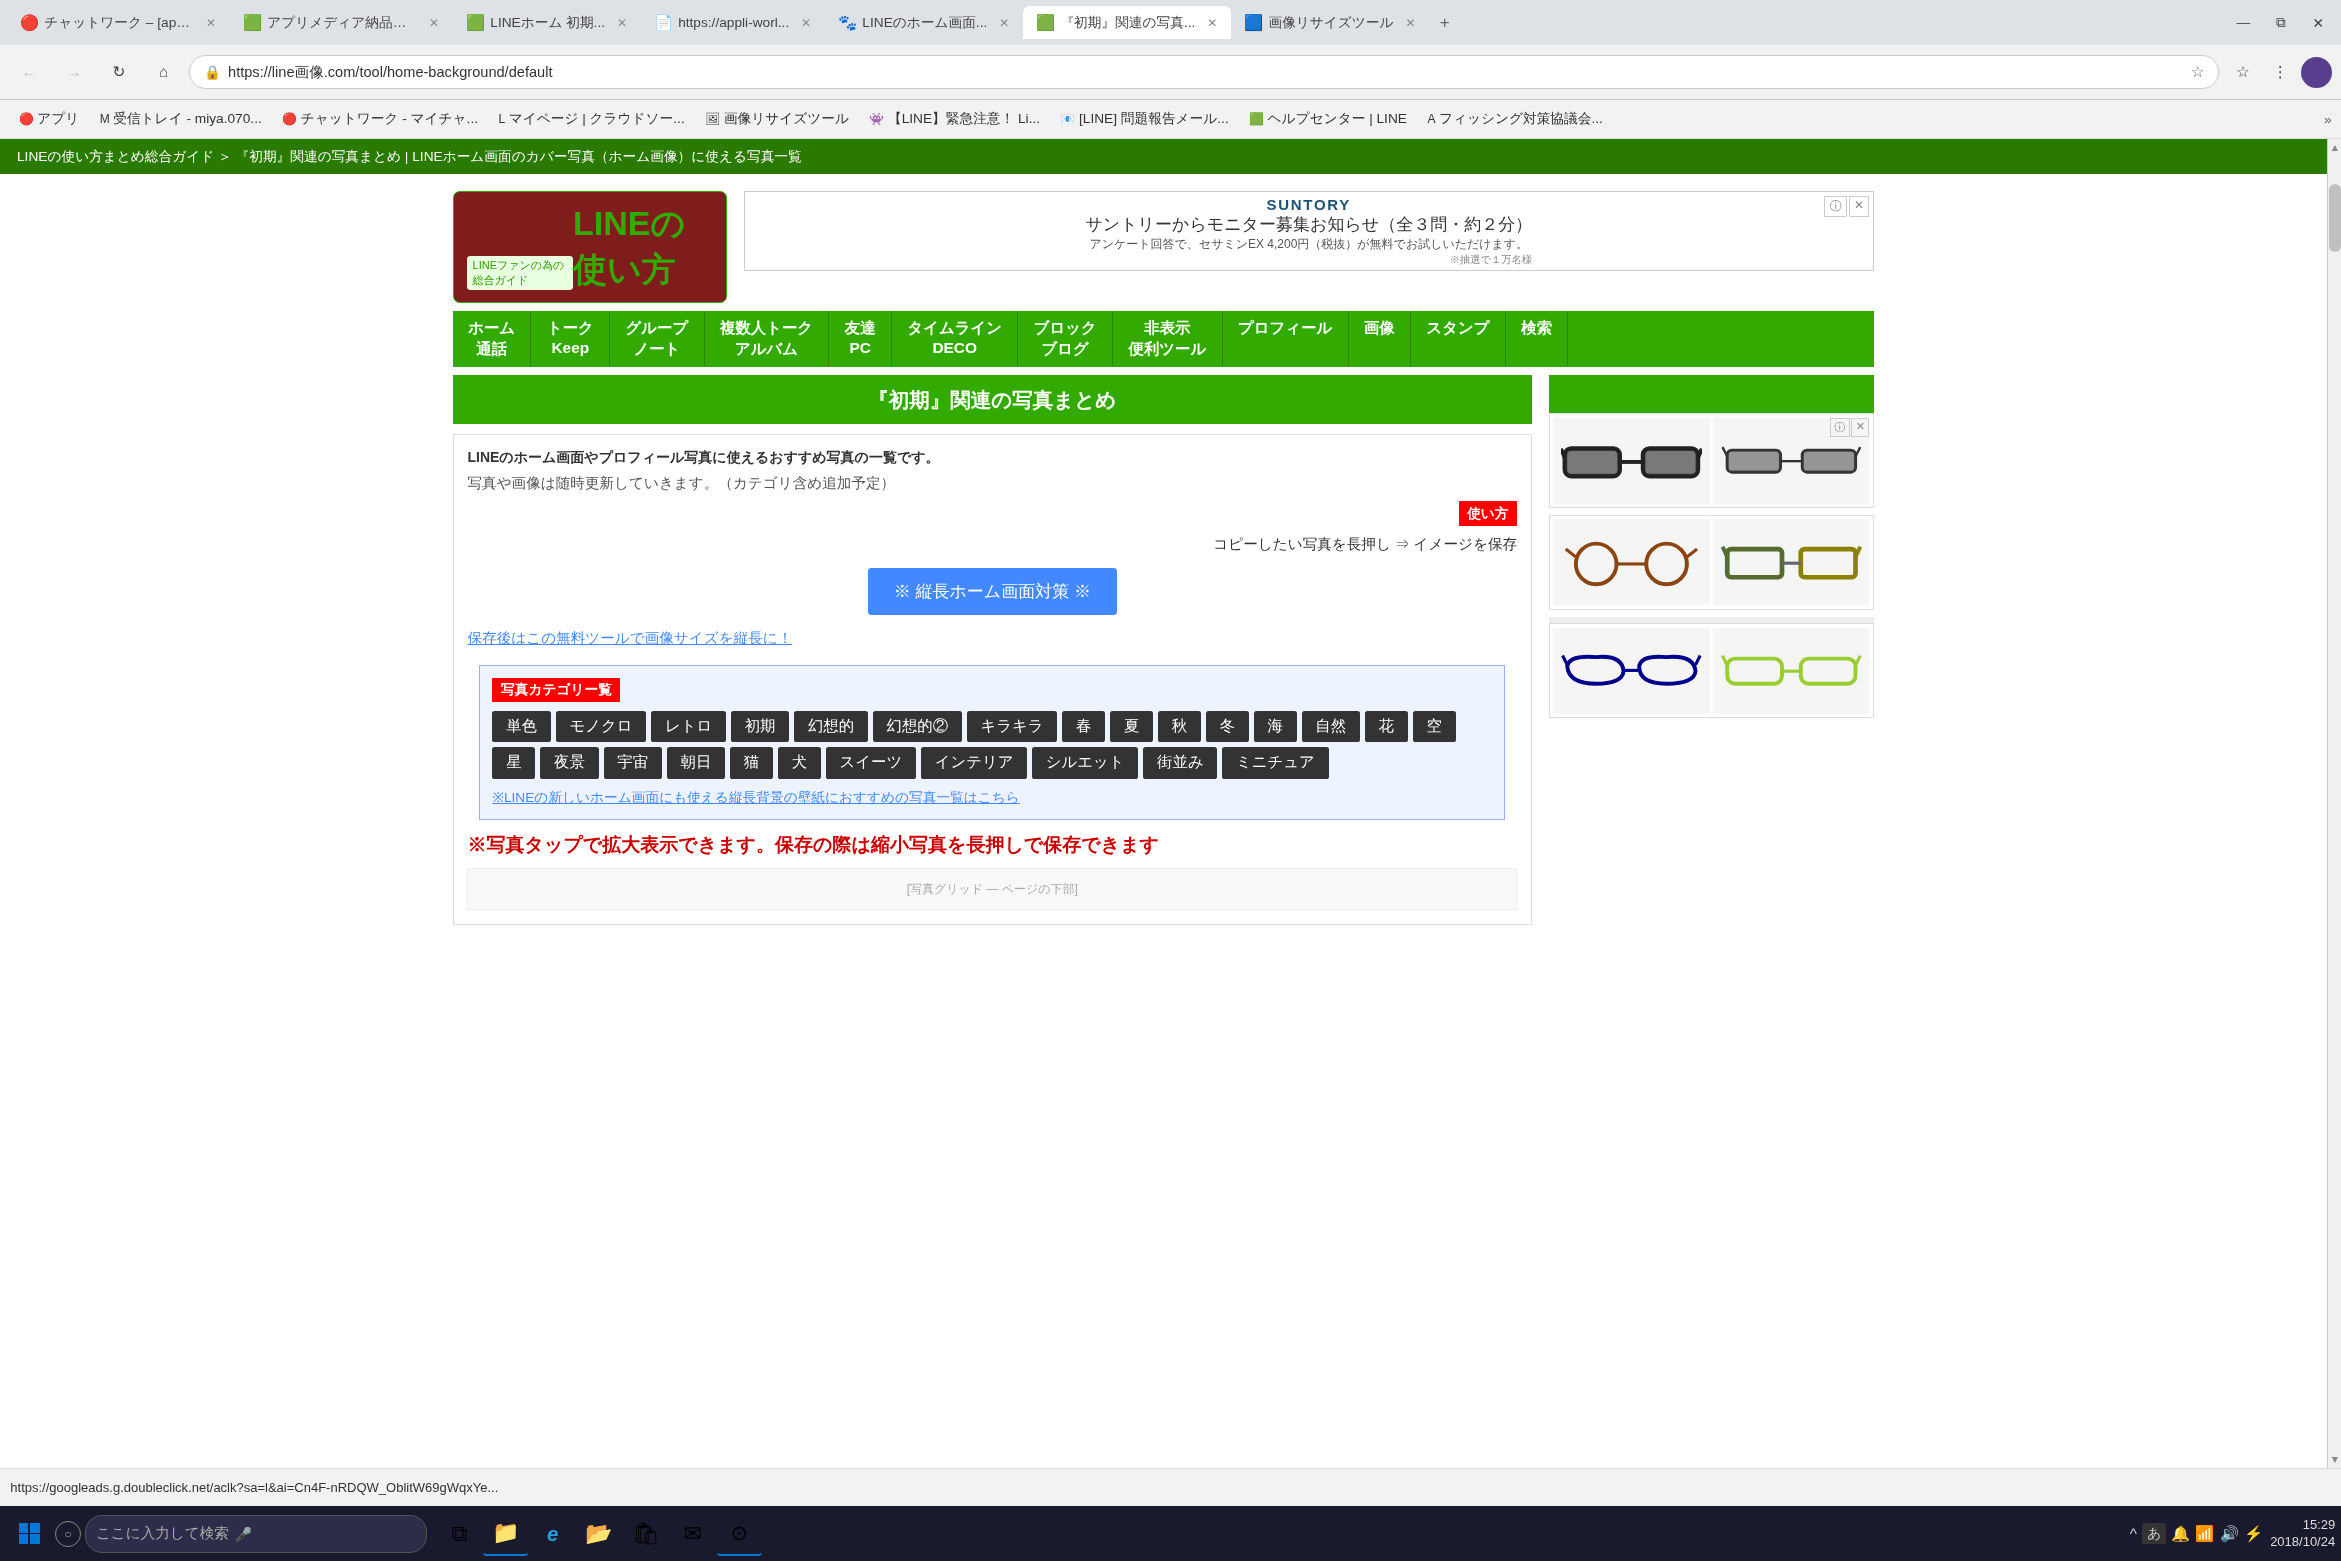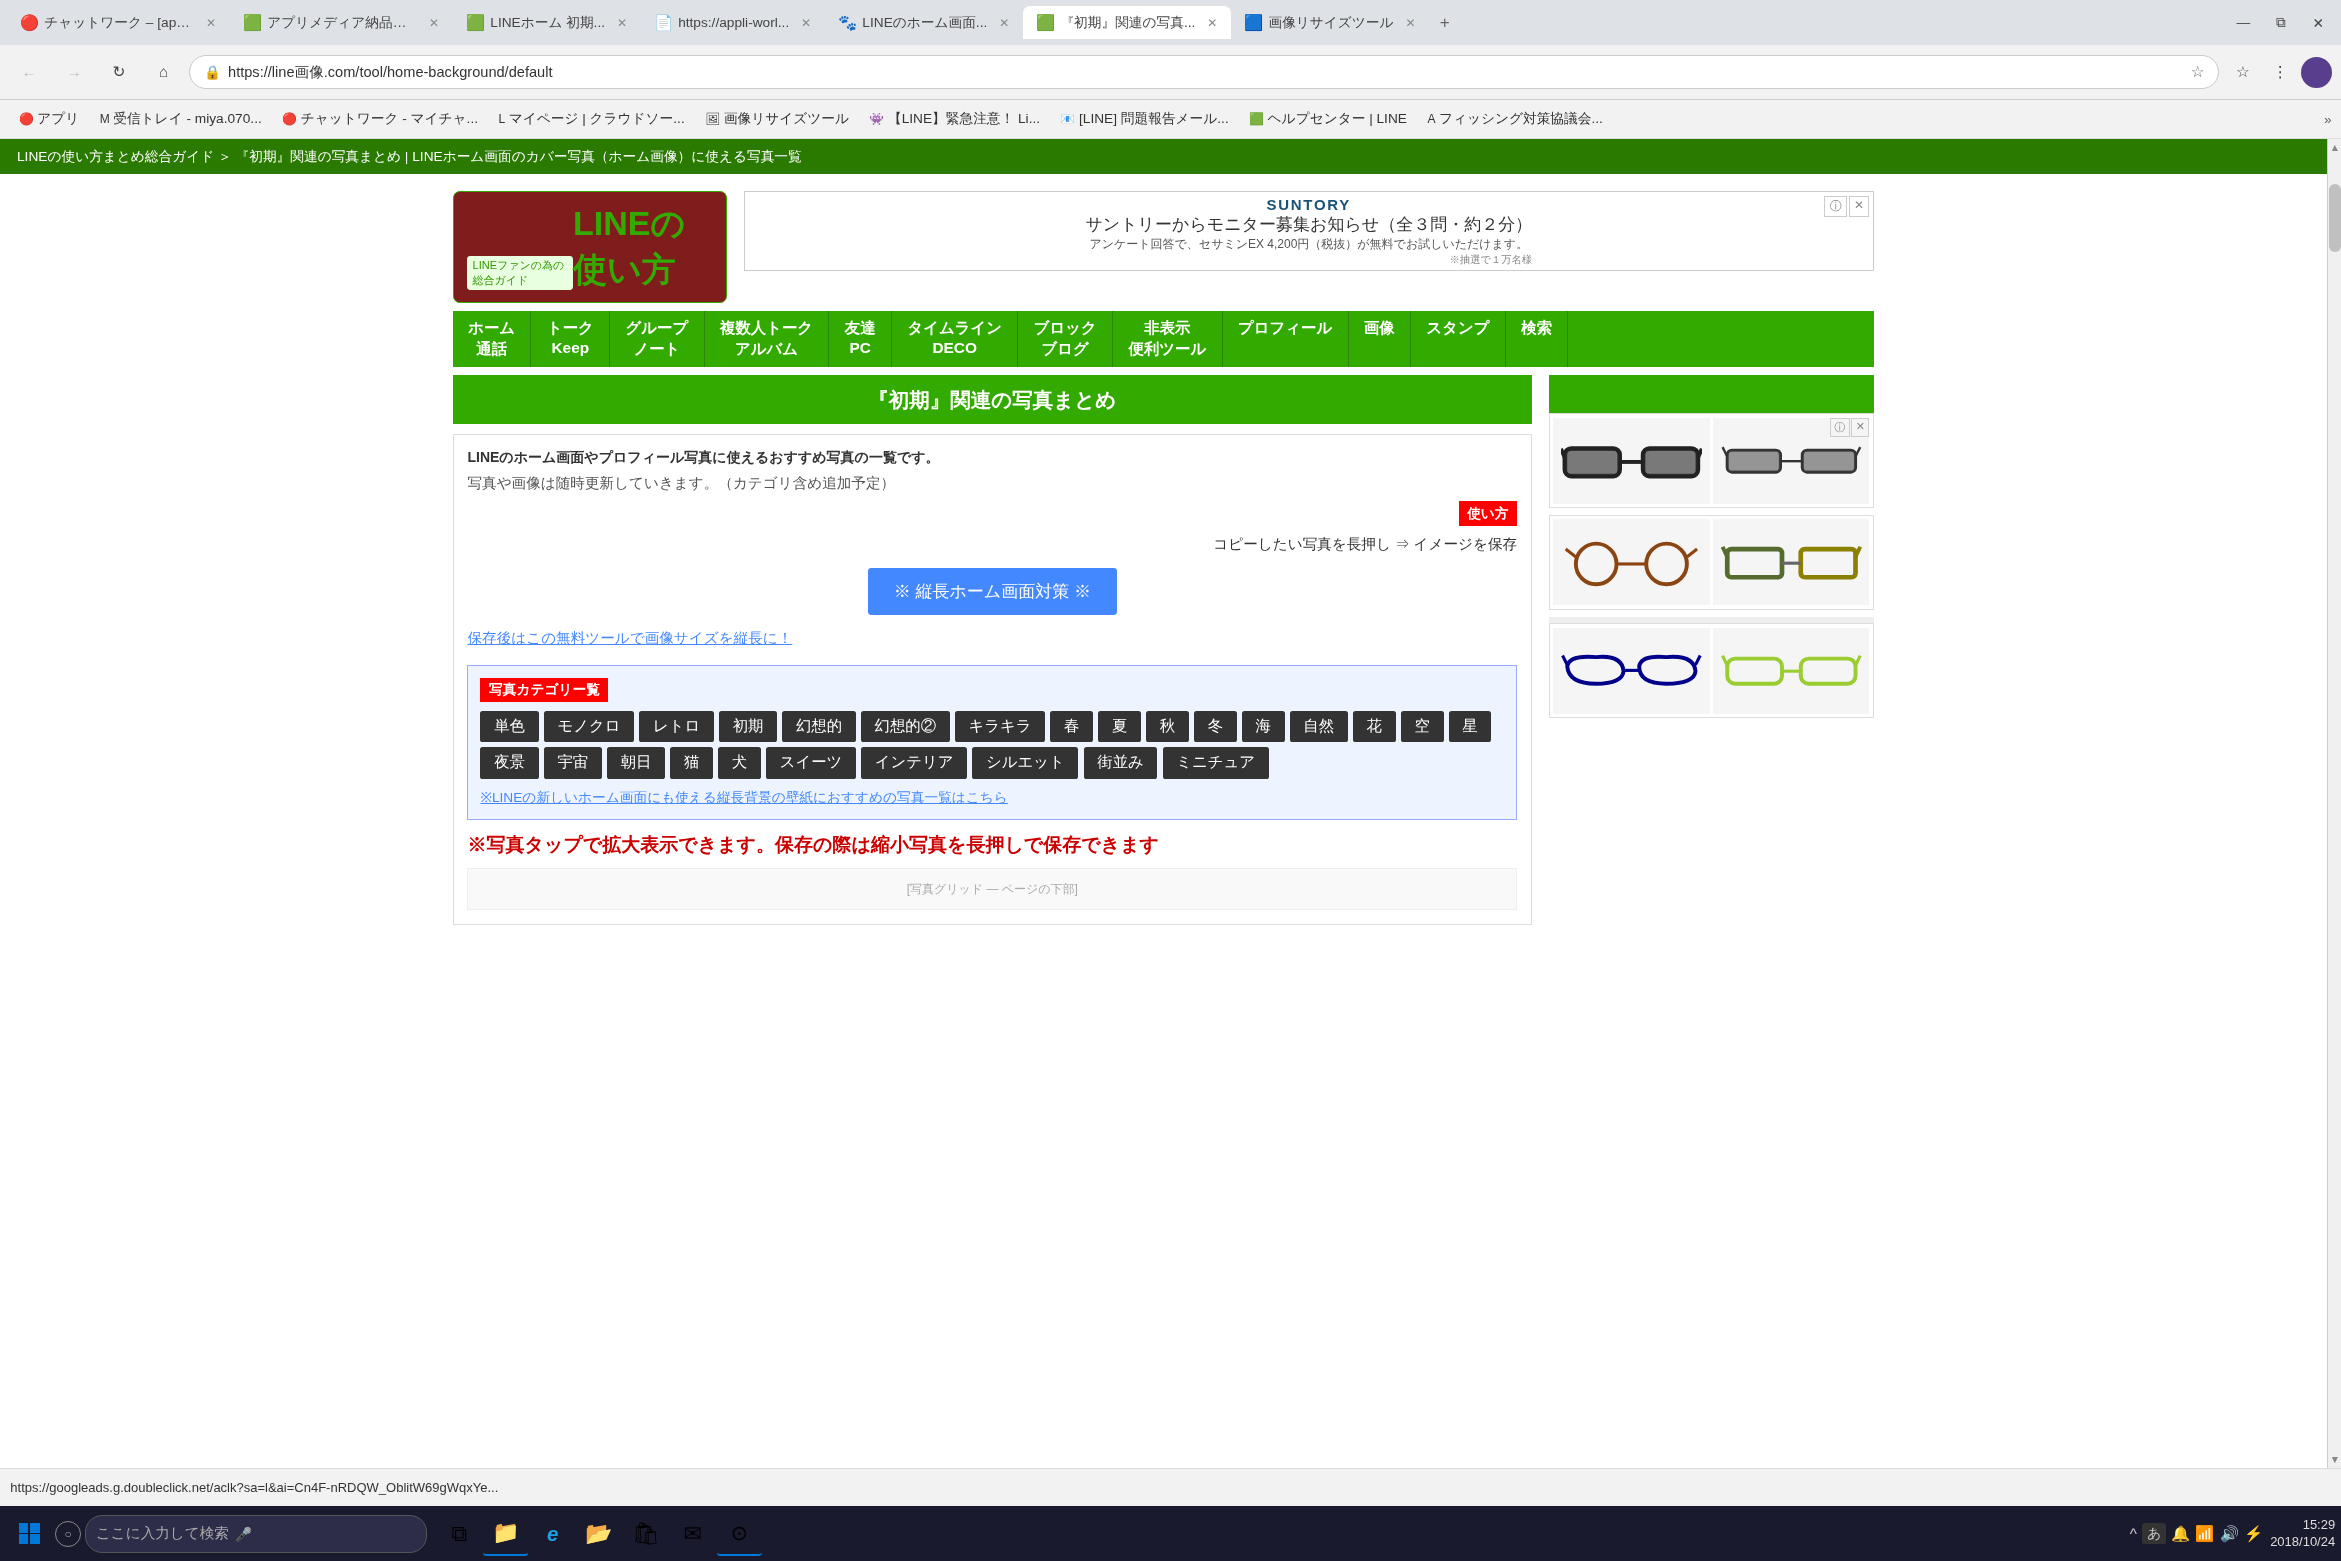--- a/index.html
+++ b/index.html
@@ -79,21 +79,21 @@
     .main-desc { font-size: 14.6px; color: #555; margin-bottom: 8.6px; }
     .usage-row { display: flex; align-items: flex-end; gap: 8.6px; margin-bottom: 10.3px; flex-direction: column; }
     .usage-badge { background: red; color: white; padding: 3.4px 8.6px; font-size: 13.7px; font-weight: bold; }
     .usage-text { font-size: 14.6px; color: #333; }
 
     
     .cta-btn { background: #4488ff; color: white; border: none; padding: 12px 26px; font-size: 17px; border-radius: 3.4px; cursor: pointer; display: block; margin: 14px auto; text-align: center; }
     .cta-link { color: #4488ff; text-decoration: underline; font-size: 14.6px; display: block; margin-bottom: 17px; cursor: pointer; }
 
     
-    .category-box { background: #eef4ff; border: 1.7px solid #99aaff; padding: 12px; margin: 12px 0; }
+    .category-box { background: #eef4ff; border: 1.7px solid #99aaff; padding: 12px; margin: 12px 12px; }
     .category-title { background: red; color: white; font-size: 13.7px; font-weight: bold; padding: 3.4px 8.6px; display: inline-block; margin-bottom: 8.6px; }
     .category-grid { display: flex; flex-wrap: wrap; gap: 5.1px; }
     .cat-btn { background: #333; color: white; border: none; padding: 5.1px 13.7px; font-size: 15.4px; cursor: pointer; border-radius: 2.6px; }
     .cat-link { color: #4488ff; text-decoration: underline; font-size: 13.7px; margin-top: 8.6px; display: block; }
 
     
     .info-note { color: #cc0000; font-size: 19px; font-weight: bold; margin: 10.3px 0; }
 
     
     .side-ad { border: 0.9px solid #ddd; padding: 3.4px; margin-bottom: 6.8px; background: #fff; }

